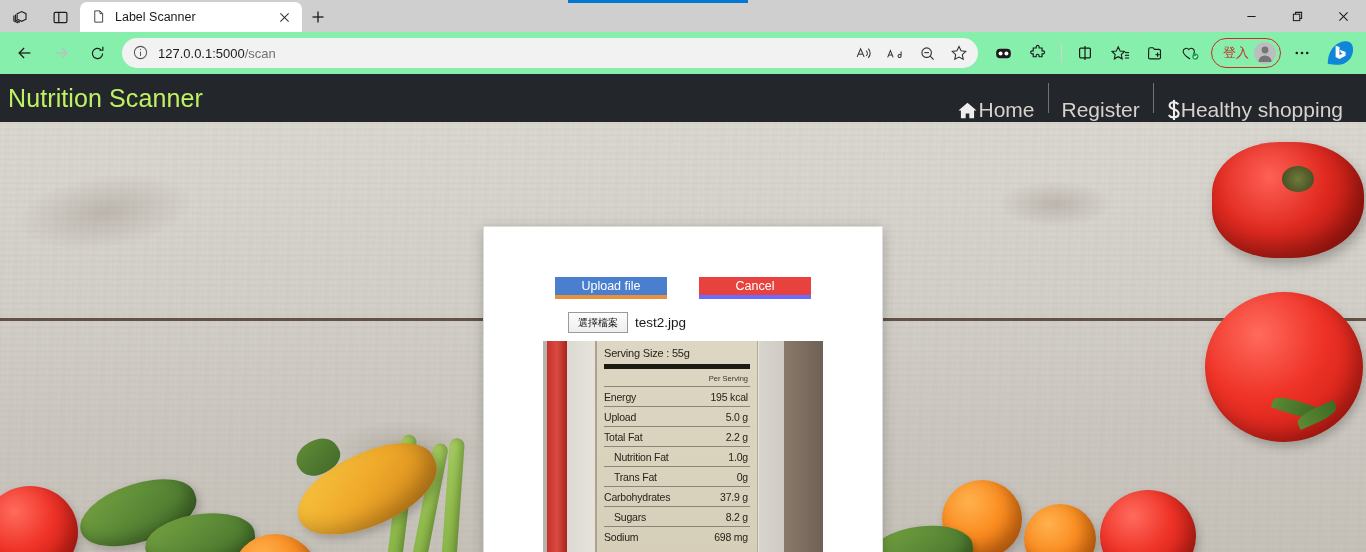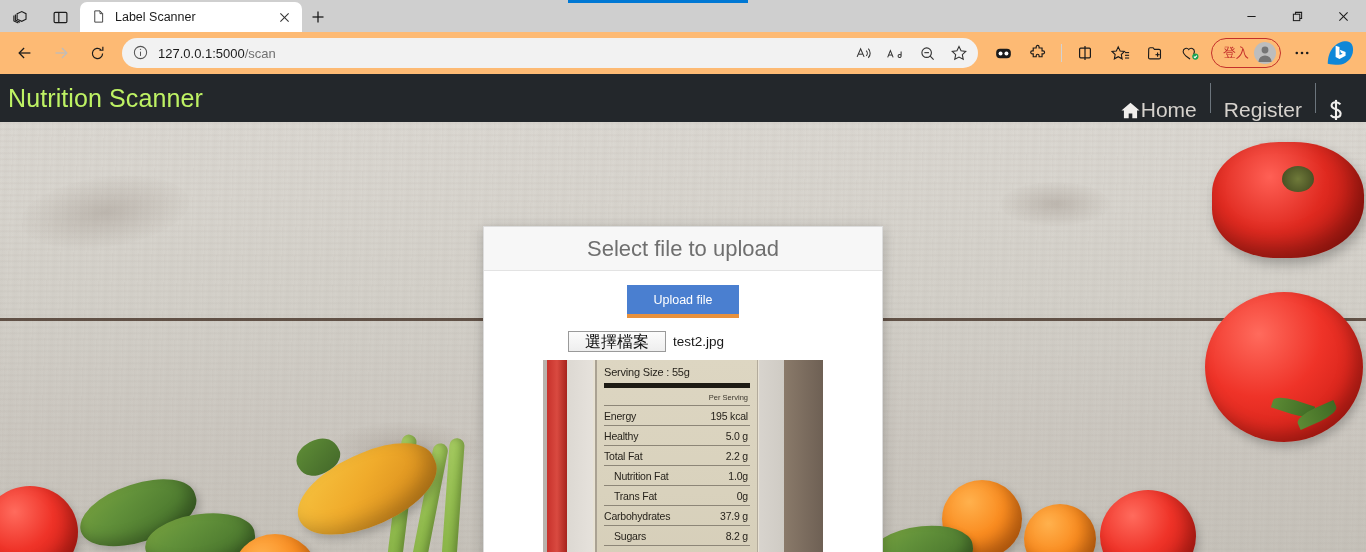--- a/index.html
+++ b/index.html
@@ -39,21 +39,21 @@
     flex: 1; font-size: 12.5px; color: #1b1b1b;
     white-space: nowrap; overflow: hidden; text-overflow: ellipsis;
   }
   .tab-close { width: 20px; height: 20px; display:flex; align-items:center; justify-content:center; color:#333; }
   .newtab { width: 32px; height: 30px; display:flex; align-items:center; justify-content:center; color:#1b1b1b; }
 
   .winctl { margin-left: auto; display: flex; height: 32px; align-items: flex-start; }
   .winbtn { width: 46px; height: 32px; display:flex; align-items:center; justify-content:center; color:#1b1b1b; }
 
   .toolbar {
-    height: 42px; background: #fdba74;
+    height: 42px; background: #86efac;
     display: flex; align-items: center; padding: 0 8px; gap: 2px;
   }
   .nav-btn {
     width: 34px; height: 34px; border-radius: 4px;
     display: flex; align-items: center; justify-content: center;
     color: #1b1b1b;
   }
   .nav-btn.disabled { color: #bdbdbd; }
 
   .omnibox {
@@ -187,33 +187,34 @@
     z-index: 20; overflow: hidden;
   }
   .modal-header {
     height: 44px; background: #f7f7f7; border-bottom: 1px solid #e3e3e3;
     display: flex; align-items: center; justify-content: center;
   }
   .modal-title { font-size: 22px; color: #6f6f6f; font-weight: 400; }
   .modal-body { padding: 14px 12px 0 12px; }
   .btn-row { display: flex; justify-content: center; gap: 32px; }
   .btn {
-    width: 112px; height: 33px;
+    width: 112px; height: 22px;
     display: flex; align-items: center; justify-content: center;
     font-size: 12.5px; color: #ffffff; border: none;
     font-family: "Liberation Sans", sans-serif;
+    margin-top: 36px;
   }
   .btn-upload { background: #4a7fd0; border-bottom: 4px solid #e8913c; }
   .btn-cancel { background: #e8423f; border-bottom: 4px solid #6b6bfd; }
 
   .file-row { display: flex; align-items: center; gap: 7px; margin: 13px 0 0 72px; }
   .file-btn {
     border: 1px solid #9a9a9a;
     background: linear-gradient(to bottom, #fcfcfc, #eeeeee);
-    padding: 2px 16px; font-size: 16px; color: #121212;
+    padding: 2px 9px; font-size: 10px; color: #121212;
     line-height: 15px;
   }
   .file-name { font-size: 13.5px; color: #1a1a1a; }
 
   
   .preview {
     margin: 8px auto 0 auto; width: 280px; height: 262px;
     position: relative; overflow: hidden;
     background: linear-gradient(to right,
       #b9b3ad 0%, #b9b3ad 1.5%,
@@ -454,20 +455,21 @@
           <span>Register</span>
         </div>
         <div class="navdiv"></div>
         <div class="navlink">
           <span class="ico">
             <svg width="14" height="22" viewBox="0 0 14 22" fill="none" stroke="currentColor" stroke-width="2.1">
               <path d="M11.4 5.3 C10.3 3.8 8.6 3.2 6.8 3.2 C4.3 3.2 2.6 4.4 2.6 6.4 C2.6 11 11.6 9.6 11.6 14.6 C11.6 16.9 9.6 18.4 6.8 18.4 C4.6 18.4 2.8 17.6 1.7 16.1"></path>
               <line x1="7" y1="0.9" x2="7" y2="21"></line>
             </svg>
           </span>
+          <span>Healthy shopping</span>
         </div>
       </div>
     </div>
 
     <div class="page-bg">
       <div class="knot" style="left:20px; top:55px; width:170px; height:70px; transform:rotate(-8deg);"></div>
       <div class="knot" style="left:600px; top:120px; width:120px; height:46px;"></div>
       <div class="knot" style="left:1000px; top:60px; width:110px; height:44px;"></div>
       <div class="knot" style="left:330px; top:300px; width:150px; height:52px;"></div>
 
@@ -494,45 +496,43 @@
       <div class="veg tomato orange" style="left:942px; top:358px; width:80px; height:78px;"></div>
       <div class="veg tomato orange" style="left:1024px; top:382px; width:72px; height:70px;"></div>
       <div class="veg tomato red" style="left:1100px; top:368px; width:96px; height:92px;"></div>
 
       <div class="veg cucumber" style="left:862px; top:400px; transform:rotate(-6deg) scale(0.85);"></div>
       <div class="veg scallion" style="left:500px; top:370px; transform:rotate(-5deg);"></div>
       <div class="veg scallion" style="left:524px; top:378px; transform:rotate(-2deg);"></div>
     </div>
 
     <div class="modal">
-      <div class="modal-header">
-        <div class="modal-title">Select file to upload</div>
-      </div>
       <div class="modal-body">
         <div class="btn-row">
           <button class="btn btn-upload">Upload file</button>
+          <button class="btn btn-cancel">Cancel</button>
         </div>
 
         <div class="file-row">
           <span class="file-btn">選擇檔案</span>
           <span class="file-name">test2.jpg</span>
         </div>
 
         <div class="preview">
           <div class="label-card">
             <div class="lbl-serving">Serving Size : 55g</div>
             <div class="lbl-rule"></div>
             <div class="lbl-perserv">Per Serving</div>
             <div id="nutrition-rows">
                 <div class="lbl-row">
                   <span class="n">Energy</span>
                   <span class="v">195 kcal</span>
                 </div>
                 <div class="lbl-row">
-                  <span class="n">Healthy</span>
+                  <span class="n">Upload</span>
                   <span class="v">5.0 g</span>
                 </div>
                 <div class="lbl-row">
                   <span class="n">Total Fat</span>
                   <span class="v">2.2 g</span>
                 </div>
                 <div class="lbl-row indent">
                   <span class="n">Nutrition Fat</span>
                   <span class="v">1.0g</span>
                 </div>

